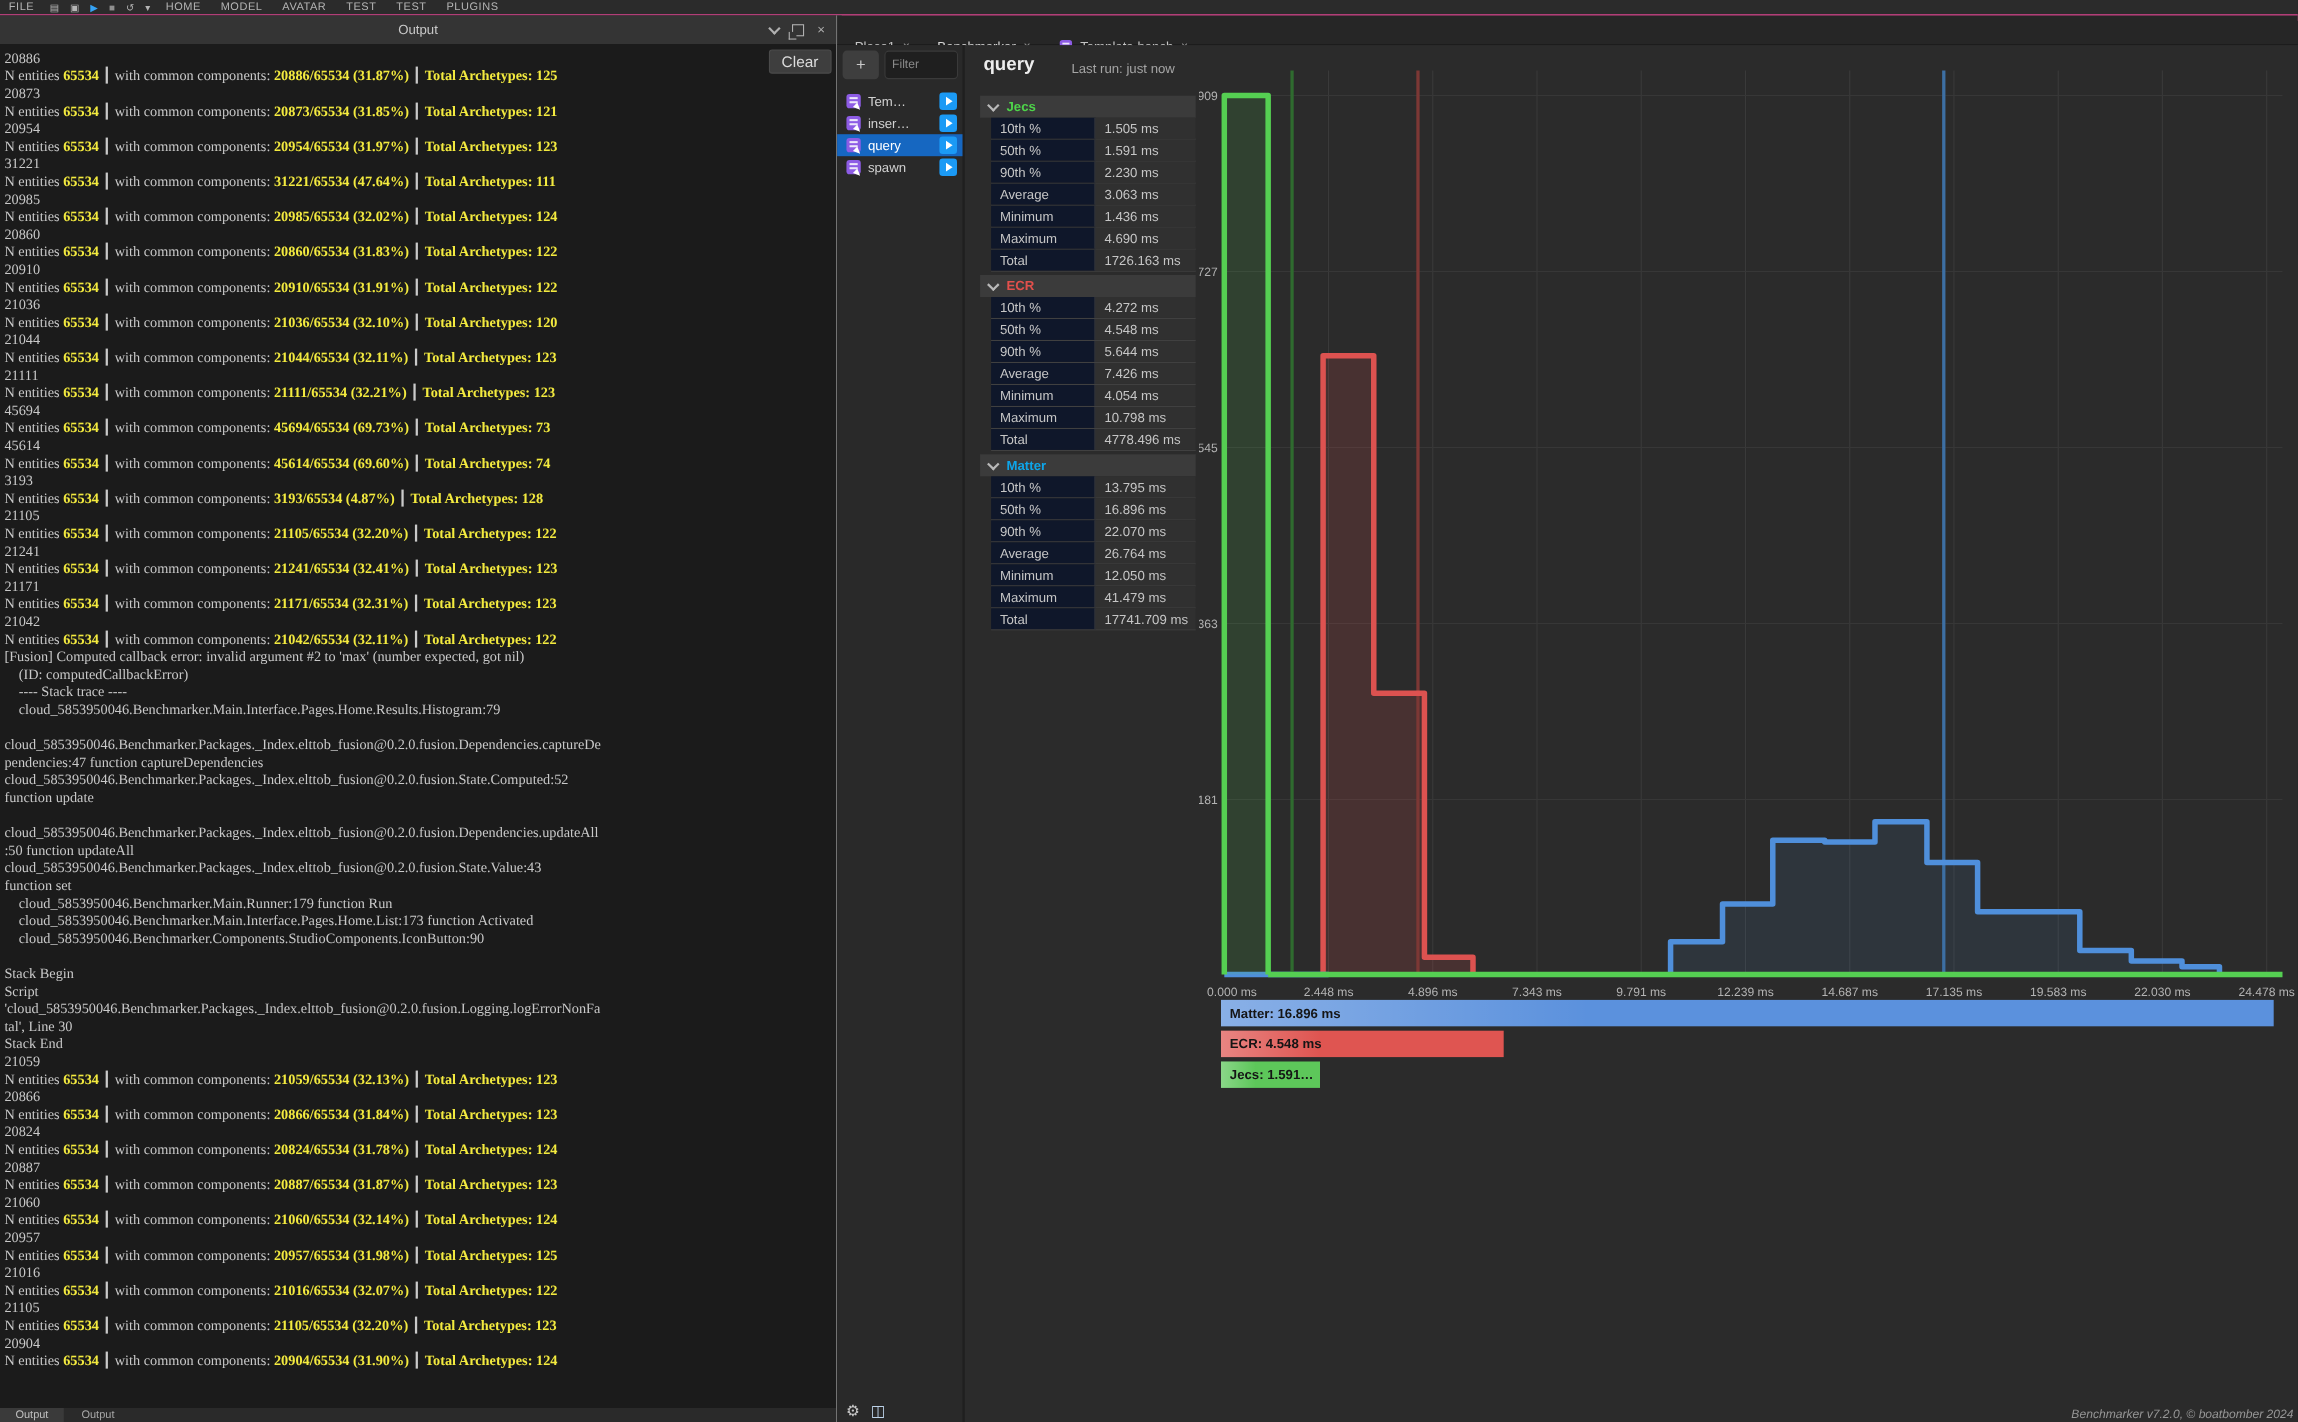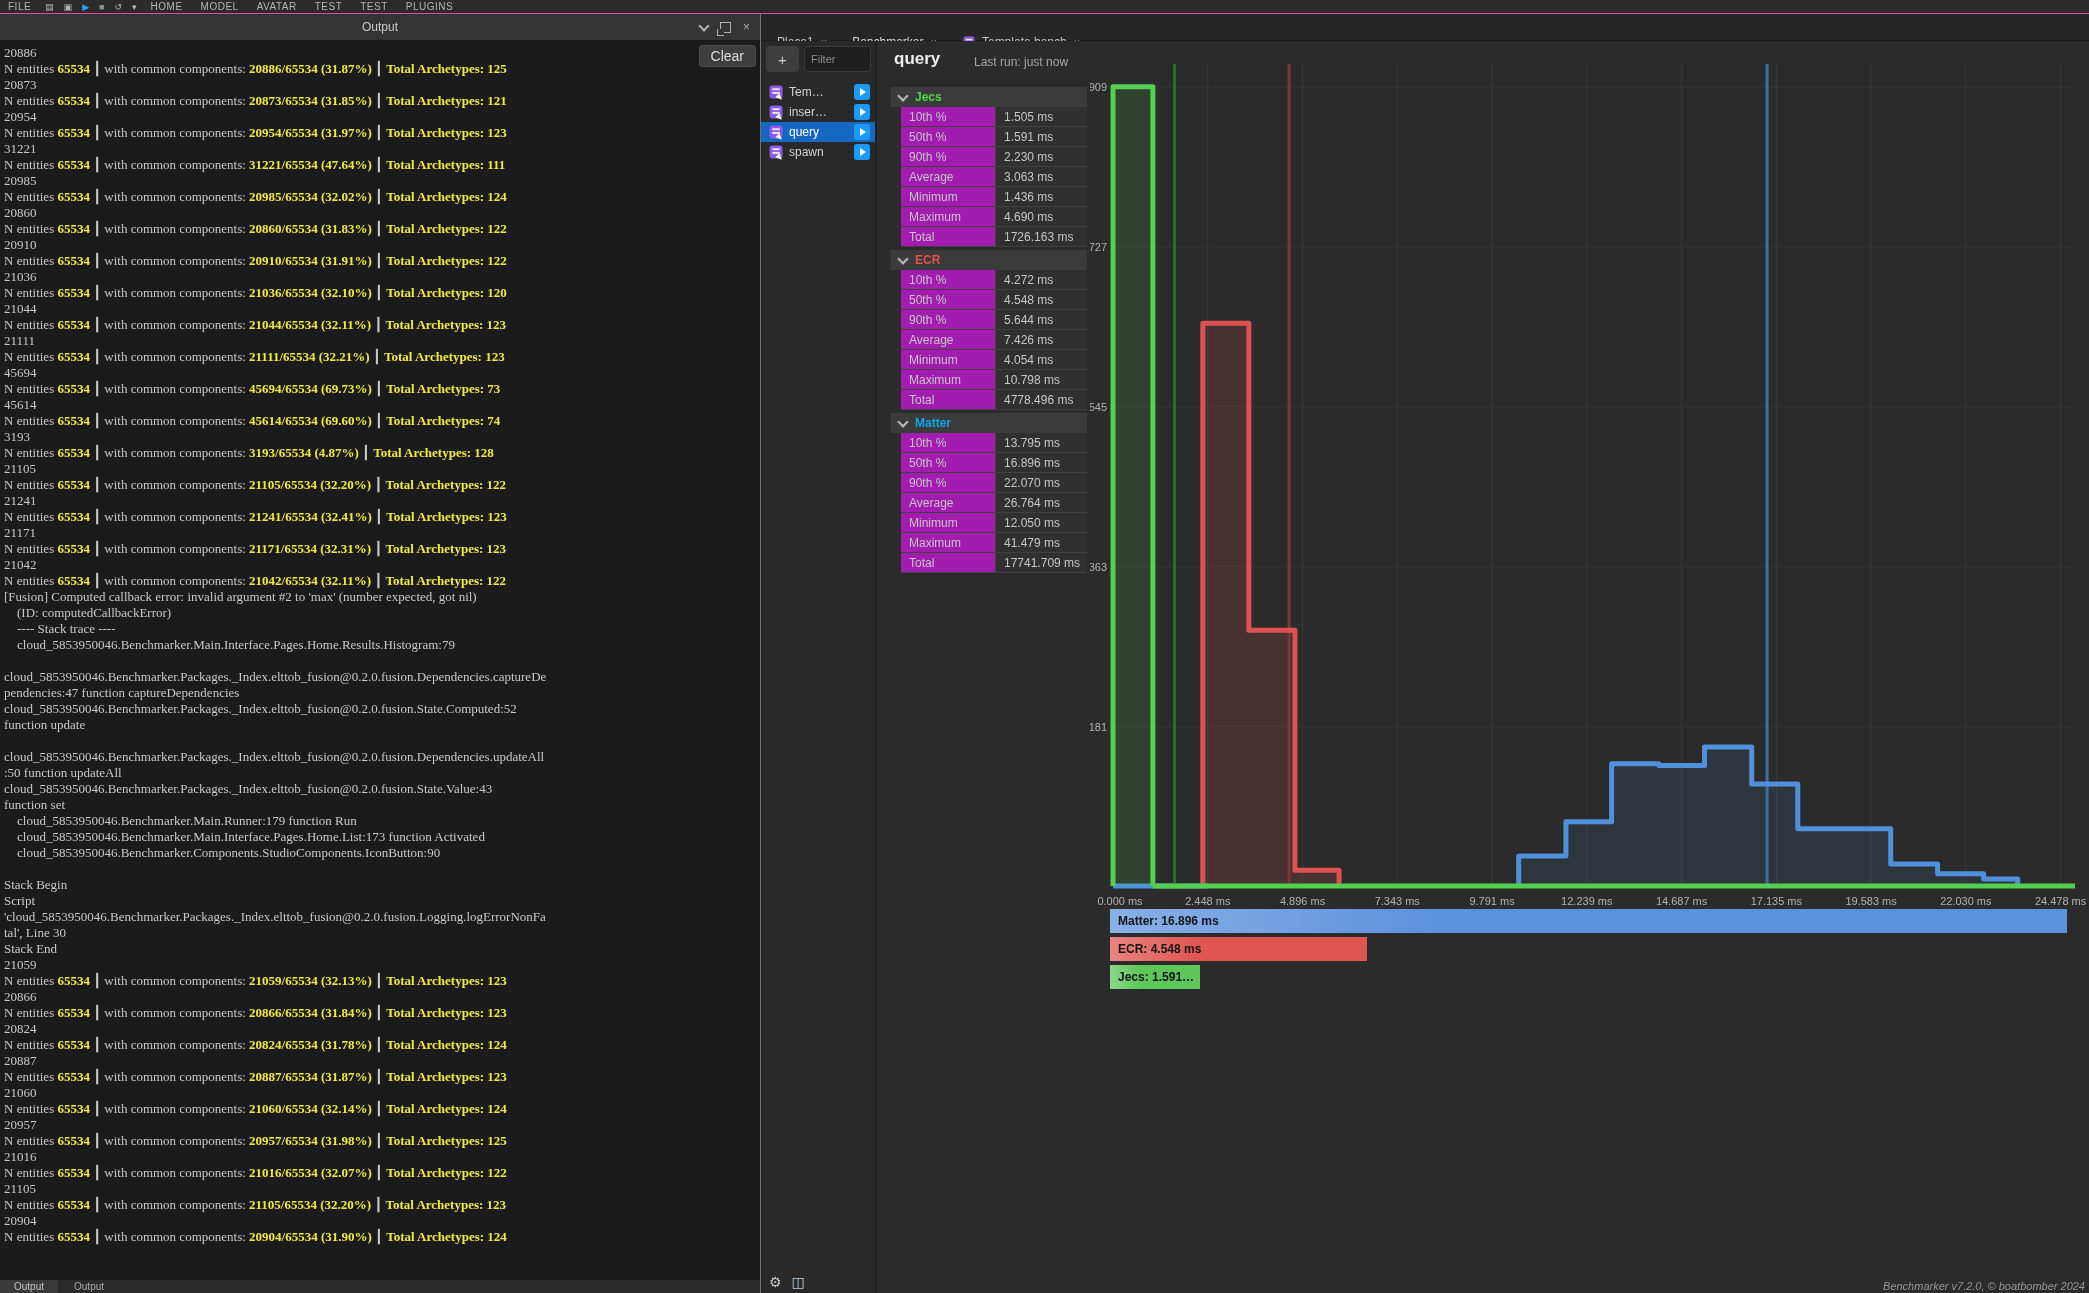--- a/index.html
+++ b/index.html
@@ -55,21 +55,21 @@
   .sb-btn.docs{color:#bcd2e8;}
 
   
   #results{position:absolute;left:116px;top:0;right:0;bottom:0;}
   #res-title{position:absolute;left:17px;top:8px;font-size:17px;font-weight:bold;color:#ededed;}
   #res-lastrun{position:absolute;left:97px;top:14px;font-size:12px;color:#a5a5a5;}
   #stats{position:absolute;left:14px;top:43px;width:196px;}
   .sec-h{height:20px;background:#3b3b3b;display:flex;align-items:center;padding-left:8px;margin-top:3px;font-size:12px;font-weight:bold;}
   .sec-h .chev{margin-right:8px;margin-top:-2px;border-color:#b9b9b9;}
   .srow{display:flex;height:20px;box-sizing:border-box;margin-left:10px;border-bottom:1px solid #404040;font-size:12px;color:#c6c6c6;}
-  .sl{width:95px;background:#a21caf;display:flex;align-items:center;padding-left:8px;border-right:1px solid #404040;box-sizing:border-box;}
+  .sl{width:95px;background:#0f172a;display:flex;align-items:center;padding-left:8px;border-right:1px solid #404040;box-sizing:border-box;}
   .sv{flex:1;background:#303030;display:flex;align-items:center;padding-left:8px;}
   #chart{position:absolute;left:213px;top:14px;}
   #credit{position:absolute;right:4px;bottom:1px;font-size:11px;font-style:italic;color:#969696;}
 </style>
 </head>
 <body>
 
 <div id="app">
 
   <div id="menubar">

